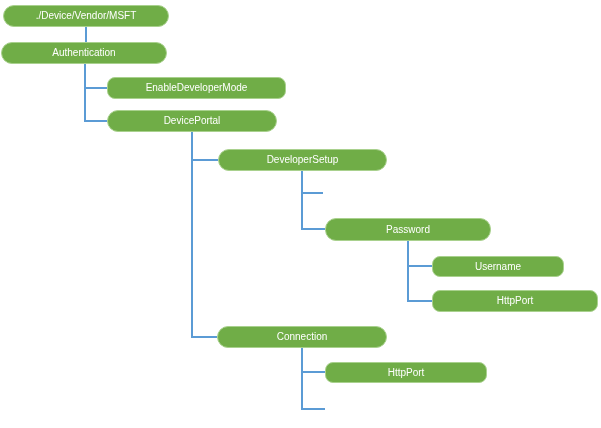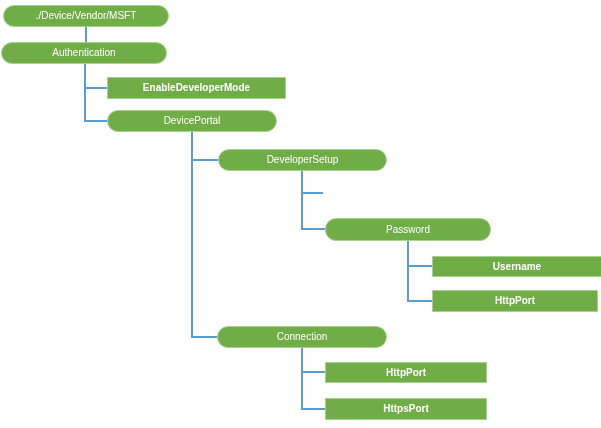--- a/index.html
+++ b/index.html
@@ -26,21 +26,21 @@
     color: var(--node-text);
     font-size: 10px;
     line-height: 20px;
     display: flex;
     align-items: center;
     justify-content: center;
     white-space: nowrap;
     text-align: center;
   }
   .pill { border-radius: 11px; }
-  .rect { border-radius: 0; font-weight: bold; }
+  .rect { border-radius: 8px; }
   .line {
     position: absolute;
     background: var(--line-color);
   }
   .v { width: 2px; }
   .h { height: 2px; }
 </style>
 </head>
 <body>
 
@@ -73,23 +73,22 @@
 
   <div class="node rect" style="left:107px;top:77px;width:179px;height:22px">EnableDeveloperMode</div>
 
   <div class="node pill" style="left:107px;top:110px;width:170px;height:22px">DevicePortal</div>
 
   <div class="node pill" style="left:218px;top:149px;width:169px;height:22px">DeveloperSetup</div>
 
 
   <div class="node pill" style="left:325px;top:218px;width:166px;height:23px">Password</div>
 
-  <div class="node rect" style="left:432px;top:256px;width:170px;height:21px">Username</div>
+  <div class="node rect" style="left:432px;top:256px;width:132px;height:21px">Username</div>
 
   <div class="node rect" style="left:432px;top:290px;width:166px;height:22px">HttpPort</div>
 
   <div class="node pill" style="left:217px;top:326px;width:170px;height:22px">Connection</div>
 
   <div class="node rect" style="left:325px;top:362px;width:162px;height:21px">HttpPort</div>
 
-  <div class="node rect" style="left:325px;top:398px;width:162px;height:22px">HttpsPort</div>
 
 </div>
 
 </body></html>

